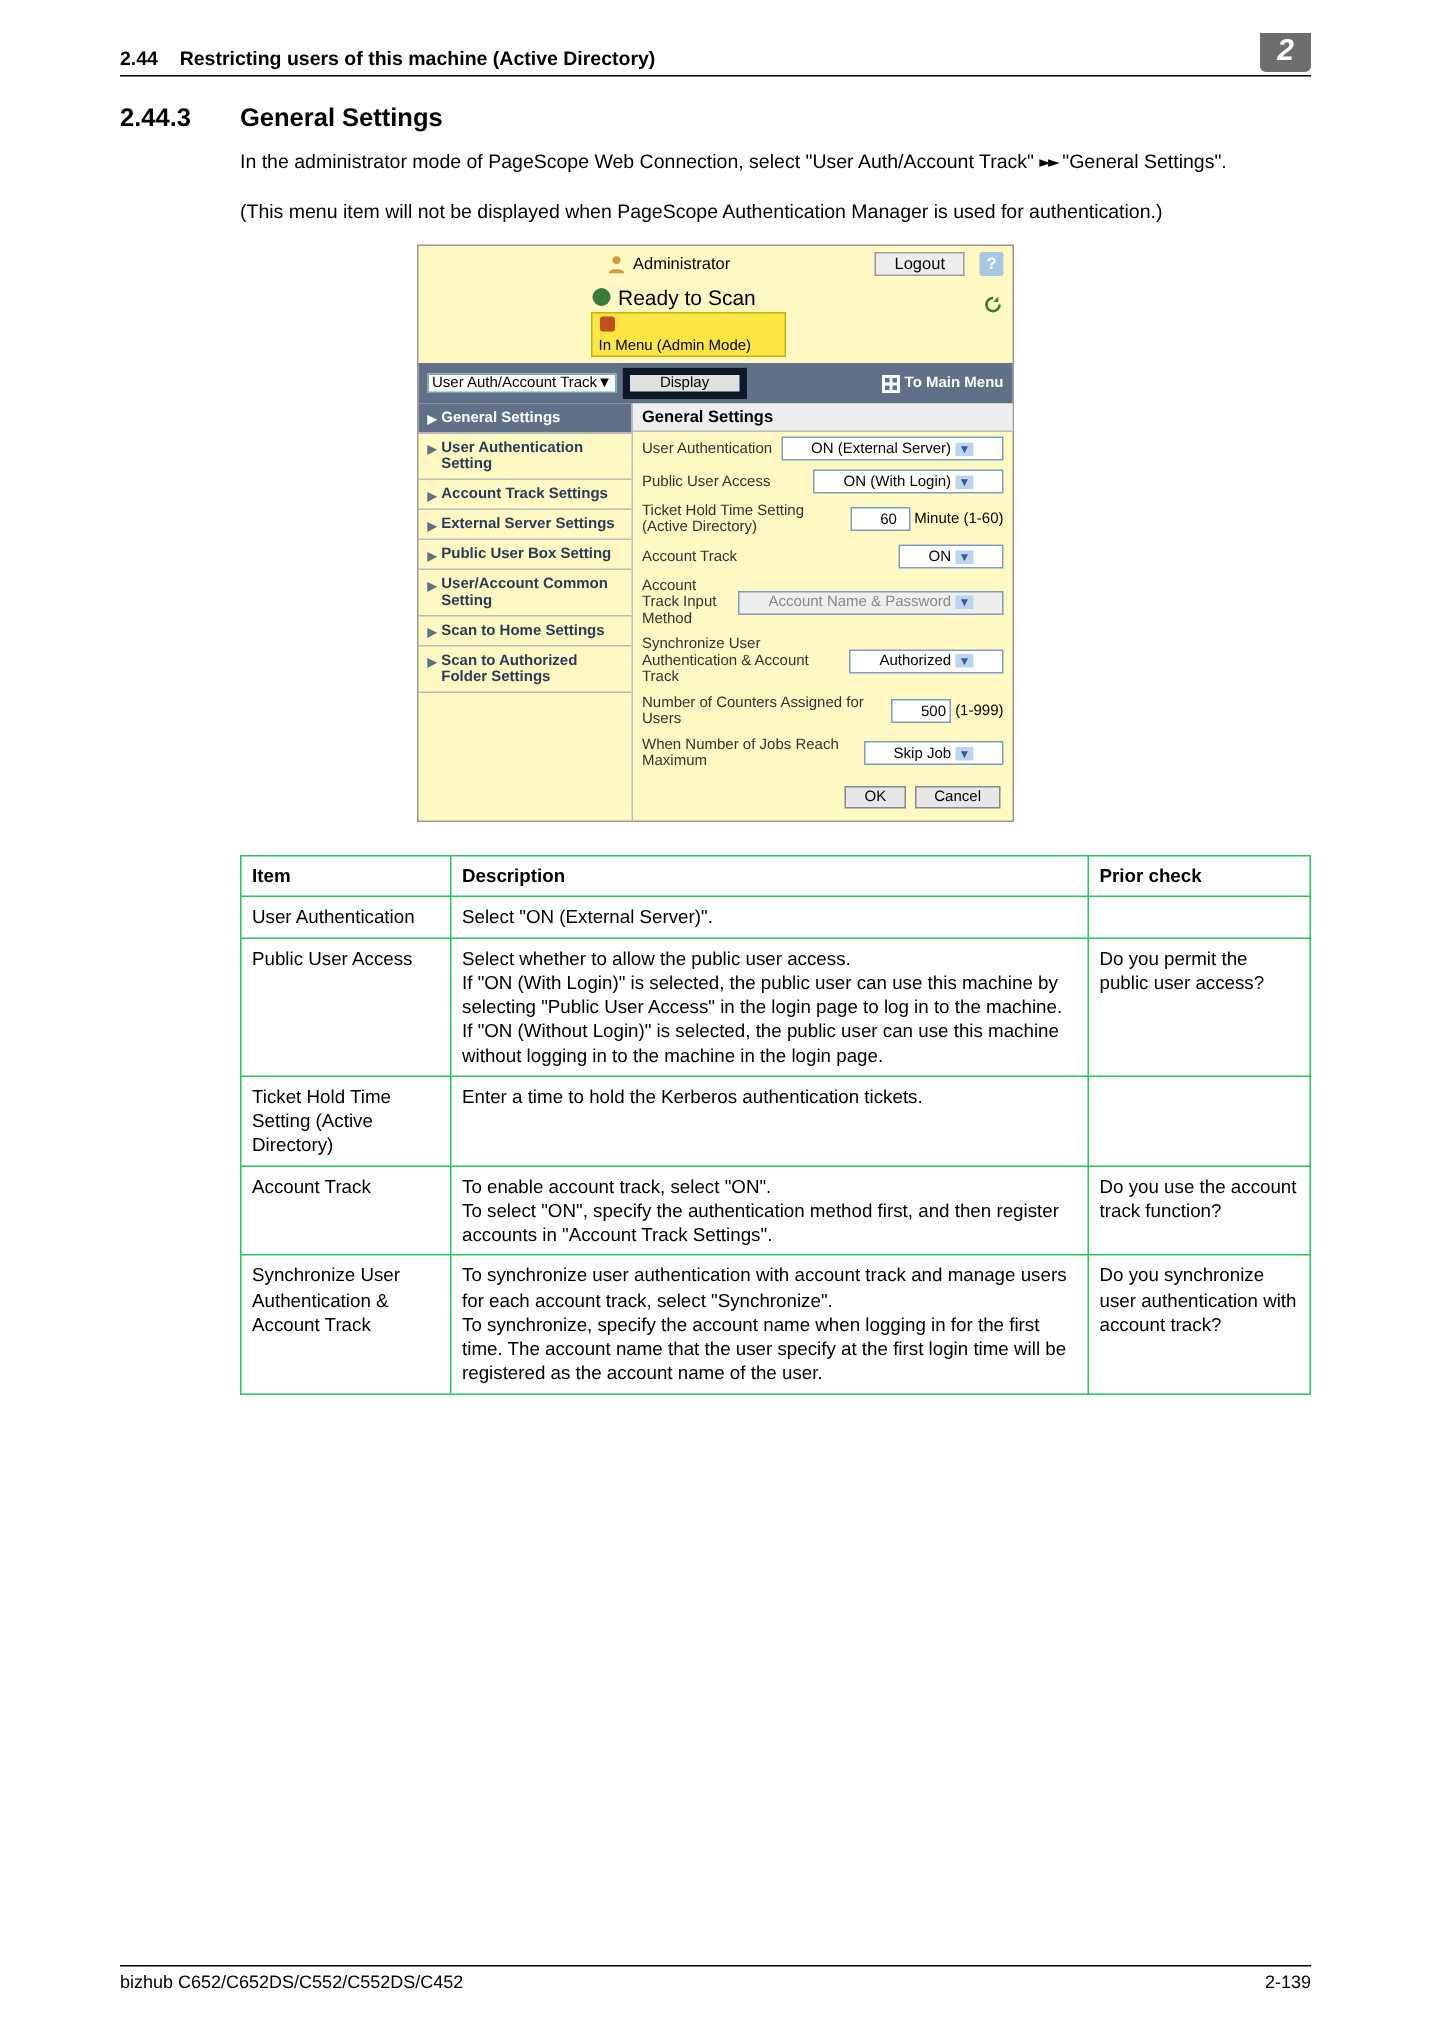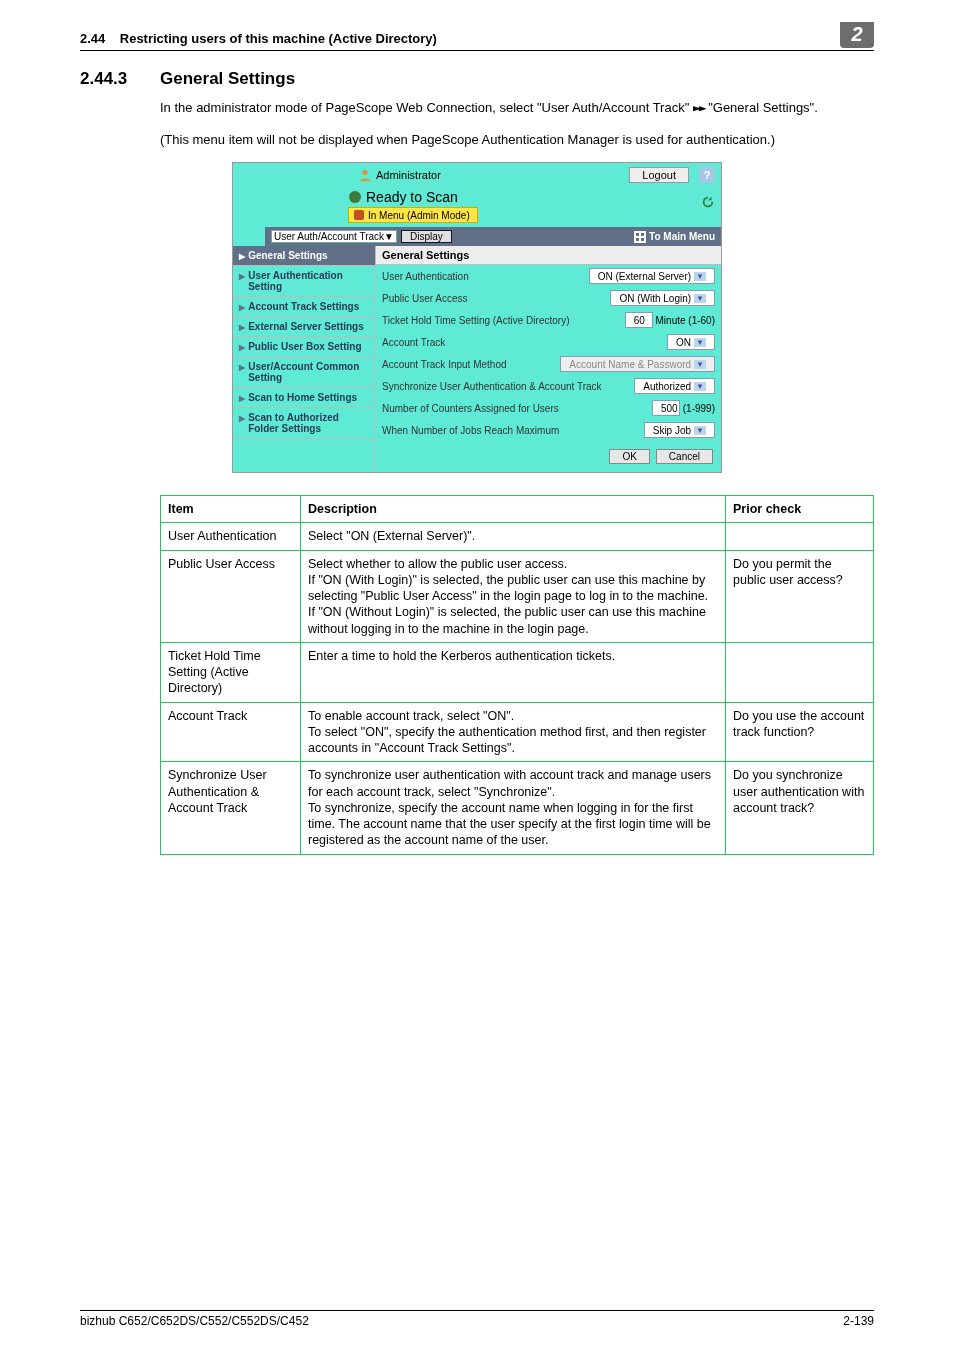--- a/index.html
+++ b/index.html
@@ -64,24 +64,24 @@
     font-family: monospace;
     letter-spacing: -2px;
   }
   
   .shot-wrap {
     display: flex;
     justify-content: center;
     margin-bottom: 22px;
   }
   .shot {
-    width: 490px;
+    width: 398px;
     border: 1px solid #999;
     font-size: 11px;
-    background: #5eead4;
+    background: #fef9c3;
   }
   .shot-header {
     display: flex;
     align-items: center;
     padding: 4px 6px;
     gap: 4px;
   }
   .admin-ico {
     width: 14px; height: 14px;
     display:inline-block;
@@ -116,51 +116,51 @@
     display:flex; align-items:center; gap:4px;
     font-size:14px;
   }
   .ready-yellow {
     background:#ffe544;
     border:1px solid #c8b200;
     font-size:10px;
     padding:1px 4px;
     margin-top:2px;
     display:inline-flex;
-    align-items:center;
+    align-items:flex-start;
     gap:3px;
     width: 130px;
+    flex-direction: column;
   }
   .refresh {
     width:14px;height:14px;
     margin-top:6px;
   }
   .dark-row {
     display:flex;
     align-items:center;
     background:#5f7088;
     color:#fff;
     padding: 3px 6px;
     gap:4px;
-    margin-left:32px;
   }
   .mini-select {
     font-size:10px;
     background:#fff;
     color:#000;
     border:1px solid #7a9;
     padding:0 2px;
     display:inline-flex;
     align-items:center;
   }
   .display-btn {
     background:#e0e0e0;
     color:#000;
-    border:1px solid #0f172a;
-    padding:0 8px;
+    border:5px solid #0f172a;
+    padding:0 20px;
     font-size:10px;
   }
   .tomain {
     margin-left:auto;
     display:flex;
     align-items:center;
     gap:3px;
     font-weight:bold;
     font-size:10px;
   }
@@ -206,21 +206,21 @@
     padding:3px 6px;
     gap:6px;
     font-size:10px;
   }
   .form-row .lbl { flex:1; color:#333; }
   .ctl {
     display:inline-flex;
     align-items:center;
     border:1px solid #7f9db9;
     background:#fff;
-    padding:0 8px;
+    padding:0 19px;
     font-size:10px;
     height:16px;
   }
   .ctl.dis { background:#eee; color:#888; }
   .ctl .ca { background:#bcd5ee; font-size:8px; padding:0 2px; margin-left:3px; color:#3b5998;}
   .num-input {
     width:28px;
     text-align:left;
   }
   .btn-row {

